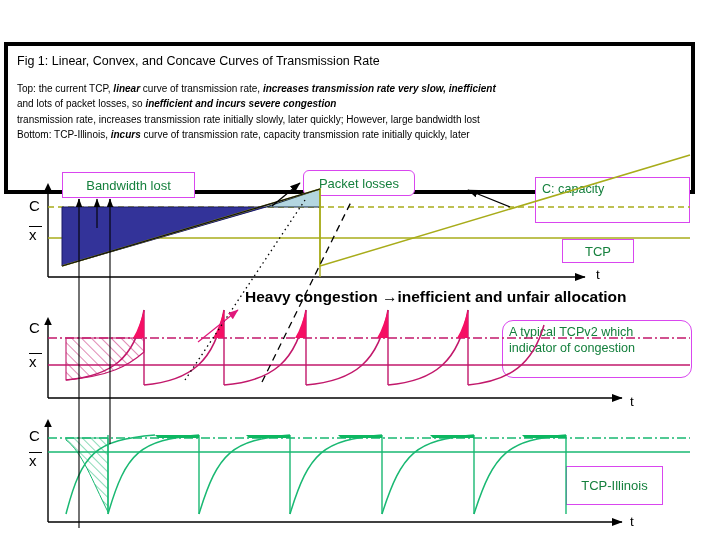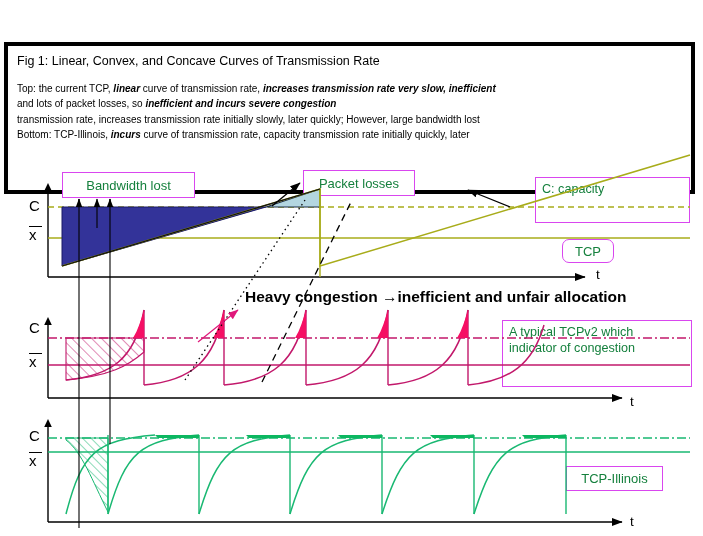--- a/index.html
+++ b/index.html
@@ -52,34 +52,34 @@
     <div id="caption-body">
         <div class="cap-line"><span>Top: the current TCP, </span><span class="b">linear</span><span> curve of transmission rate, </span><span class="b">increases transmission rate very slow, inefficient</span></div>
         <div class="cap-line"><span>and lots of packet losses, so </span><span class="b">inefficient and incurs severe congestion</span></div>
         <div class="cap-line"><span>transmission rate, increases transmission rate initially slowly, later quickly; However, large bandwidth lost</span></div>
         <div class="cap-line"><span>Bottom: TCP-Illinois, </span><span class="b">incurs</span><span> curve of transmission rate, capacity transmission rate initially quickly, later</span></div>
       </div>
   </div>
 
   <div class="labelbox" style="left:62px;top:172px;width:133px;height:26px;">Bandwidth lost</div>
 
-  <div class="labelbox" style="left:303px;top:170px;width:112px;height:26px;">Packet losses</div>
+  <div class="labelbox" style="left:303px;top:170px;width:112px;height:26px;border-radius:6px;">Packet losses</div>
 
   <div class="labelbox multi" style="left:535px;top:177px;width:155px;height:46px;">
     <span class="ln">C: capacity</span>
   </div>
 
-  <div class="labelbox" style="left:562px;top:239px;width:52px;height:24px;border-radius:7px;">TCP</div>
-
-  <div class="labelbox multi" style="left:502px;top:320px;width:190px;height:67px;">
+  <div class="labelbox" style="left:562px;top:239px;width:72px;height:24px;">TCP</div>
+
+  <div class="labelbox multi" style="left:502px;top:320px;width:190px;height:58px;border-radius:11px;">
     <span class="ln">A typical TCPv2 which</span>
     <span class="ln">indicator of congestion</span>
   </div>
 
-  <div class="labelbox" style="left:566px;top:466px;width:97px;height:25px;">TCP-Illinois</div>
+  <div class="labelbox" style="left:566px;top:466px;width:97px;height:39px;">TCP-Illinois</div>
 
   <div id="heavy-congestion">Heavy congestion →inefficient and unfair allocation</div>
 
   <div class="axlabel" style="left:29px;top:198px;">C</div>
   <div class="xbar" style="left:29px;top:226px;">
     <span class="bar"></span>
     <span>x</span>
   </div>
   <div class="tlabel" style="left:596px;top:267px;">t</div>
 

